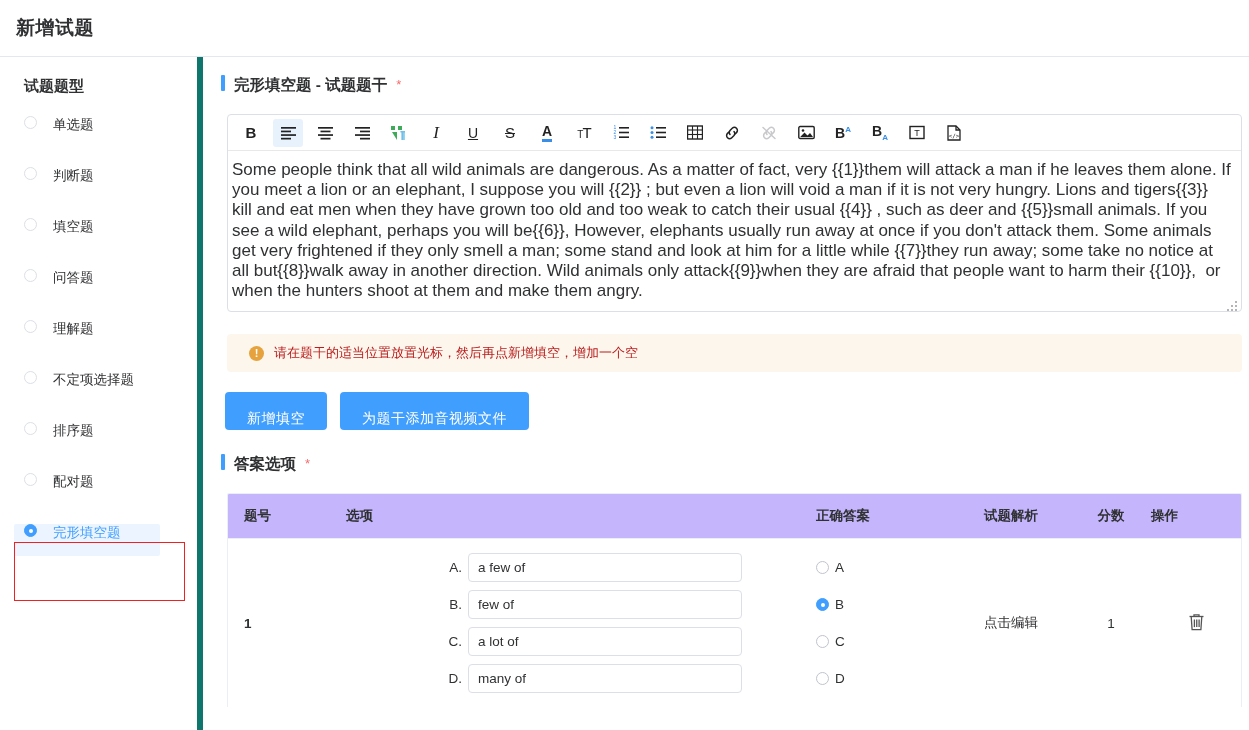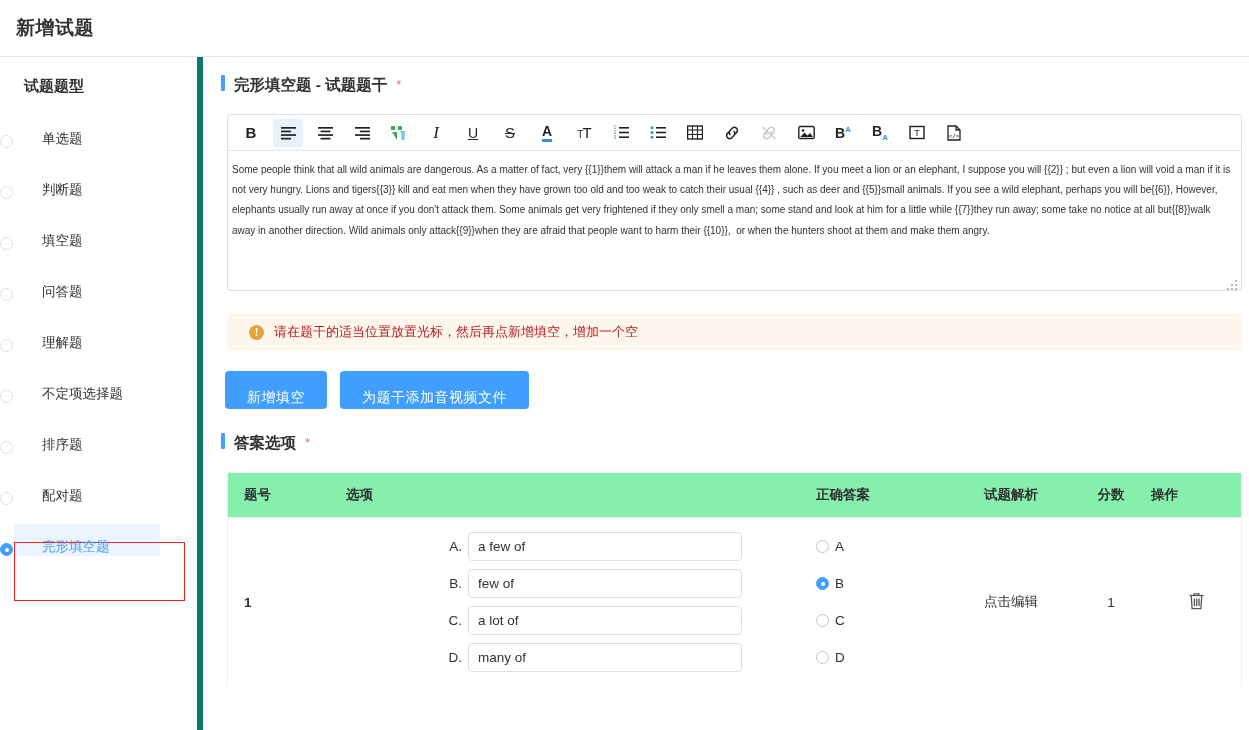--- a/index.html
+++ b/index.html
@@ -47,26 +47,26 @@
   }
   .sidebar-title {
     font-size: 15px;
     font-weight: bold;
     color: #303133;
     padding-left: 24px;
     margin-bottom: 20px;
   }
   .radio-item {
     display: flex;
-    align-items: flex-end;
+    align-items: flex-start;
     height: 32px;
+    padding-left: 24px;
     margin-bottom: 19px;
     cursor: pointer;
     position: relative;
-    gap: 13px;
   }
   .radio-dot {
     width: 13px;
     height: 13px;
     border-radius: 50%;
     border: 1px solid #dcdfe6;
     box-sizing: border-box;
     background: #fff;
     flex: 0 0 13px;
     position: relative;
@@ -179,21 +179,21 @@
     user-select: none;
   }
   .tb-btn.active { background: #e8f2fd; }
   .tb-btn.disabled { color: #c8c9cc; }
   .tb-btn svg { display: block; }
   .editor-body {
     padding: 9px 10px 10px 4px;
     min-height: 120px;
   }
   .passage {
-    font-size: 10px;
+    font-size: 17px;
     line-height: 20.2px;
     color: #303133;
     margin: 0;
     padding: 0 0 0 0;
     white-space: pre-wrap;
     word-break: break-word;
   }
   .resize-grip {
     position: absolute;
     right: 2px;
@@ -258,21 +258,21 @@
     border-bottom: none;
     border-radius: 2px 2px 0 0;
     overflow: hidden;
   }
   table.answers {
     width: 100%;
     border-collapse: collapse;
     table-layout: fixed;
   }
   table.answers th {
-    background: #86efac;
+    background: #c4b5fd;
     font-size: 13.5px;
     color: #303133;
     font-weight: bold;
     text-align: left;
     height: 44px;
     padding: 0;
     border-bottom: 1px solid #ebeef5;
   }
   table.answers td {
     font-size: 13.5px;

